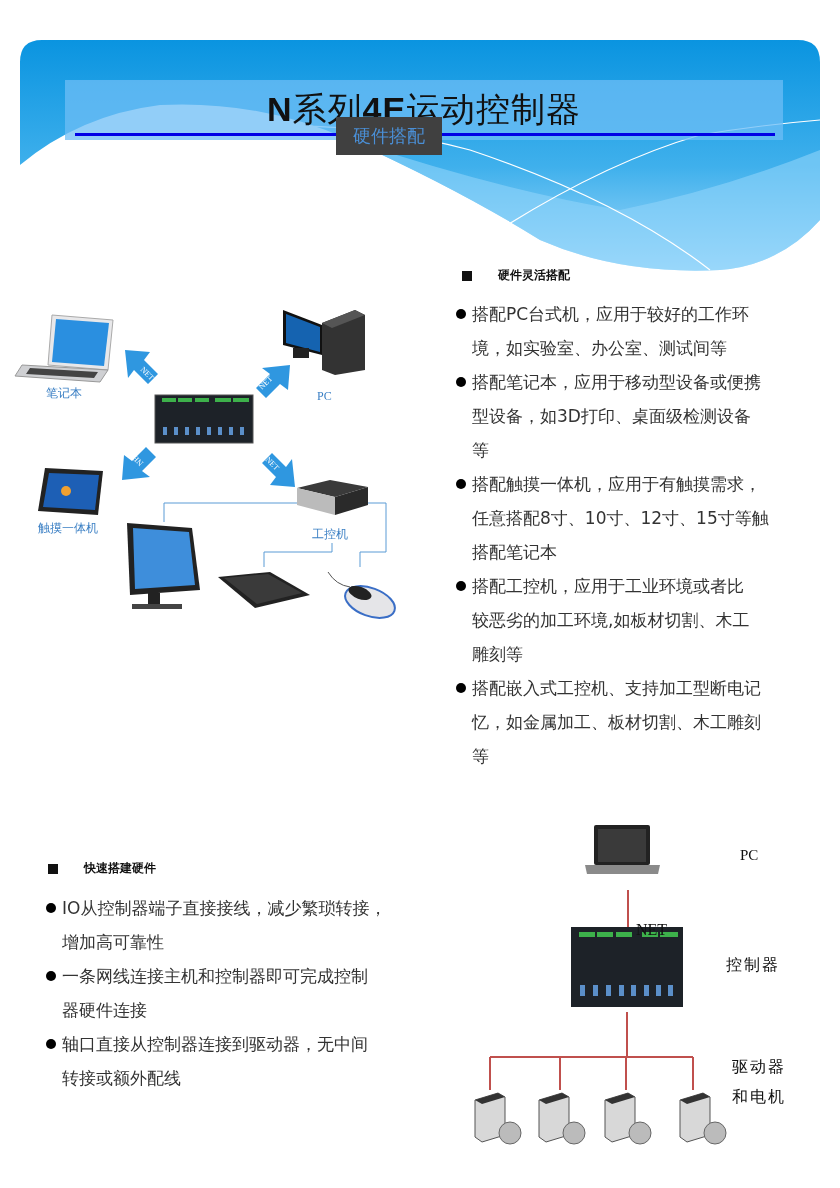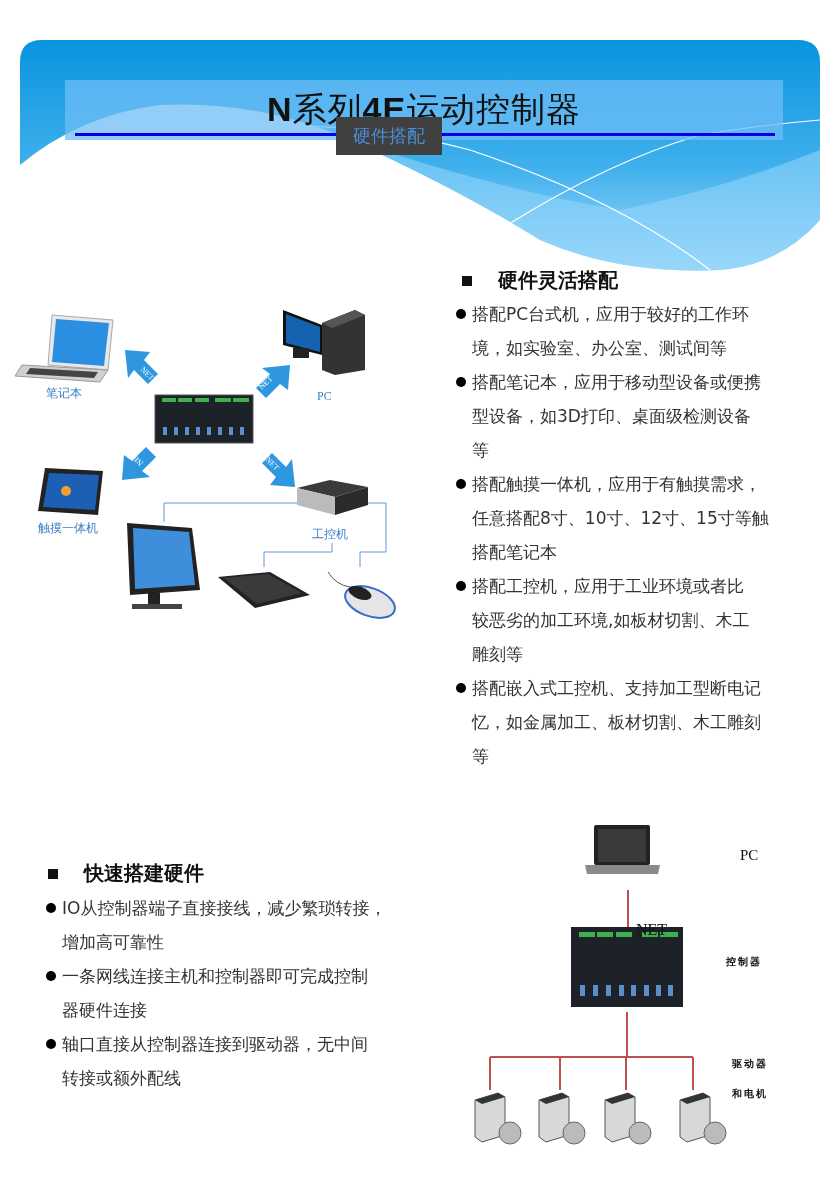--- a/index.html
+++ b/index.html
@@ -7,28 +7,28 @@
   .abs{position:absolute;}
   
   .banner{position:absolute;left:20px;top:40px;width:800px;height:235px;}
   .title-box{position:absolute;left:65px;top:48px;width:718px;height:60px;background:rgba(110,190,245,0.75);display:flex;align-items:center;justify-content:center;margin-top:32px;}
   .title-text{font-family:"Liberation Sans",sans-serif;font-size:34px;color:#111;letter-spacing:1px;}
   .title-text b{font-weight:bold;}
   .rule{position:absolute;left:75px;top:133px;width:700px;height:3px;background:#0000e6;}
   .subtitle-box{position:absolute;left:336px;top:117px;width:106px;height:38px;background:#404040;display:flex;align-items:center;justify-content:center;}
   .subtitle-text{font-size:18px;color:#4a8fd6;}
   
-  .sec-head{position:absolute;font-size:20px;font-weight:bold;color:#111;display:flex;align-items:center;font-family:Liberation Sans, sans-serif;}
+  .sec-head{position:absolute;font-size:12px;font-weight:bold;color:#111;display:flex;align-items:center;font-family:Liberation Sans, sans-serif;}
   .sq{width:10px;height:10px;background:#111;display:inline-block;margin-right:26px;}
   .bullets{position:absolute;font-size:17px;color:#333;line-height:34px;}
   .bullet{display:flex;}
   .dot{width:10px;height:10px;border-radius:50%;background:#000;flex:none;margin-top:12px;margin-right:6px;}
   .btext{flex:1;}
   .diagram-label{position:absolute;font-size:12px;color:#3a7fc4;}
-  .diag2-label{position:absolute;font-size:10px;font-weight:bold;color:#111;letter-spacing:2px;}
+  .diag2-label{position:absolute;font-size:16px;font-weight:normal;color:#111;letter-spacing:2px;}
   .serif{font-family:"Liberation Serif","DejaVu Serif",serif;font-weight:normal;letter-spacing:0;margin-top:12px;}
 </style>
 </head>
 <body>
 
 <svg class="banner" viewBox="0 0 800 235" width="800" height="235">
   <defs>
     <linearGradient id="bg" x1="0" y1="0" x2="0" y2="1">
       <stop offset="0" stop-color="#0a94e0"></stop>
       <stop offset="0.55" stop-color="#3fb0ec"></stop>

